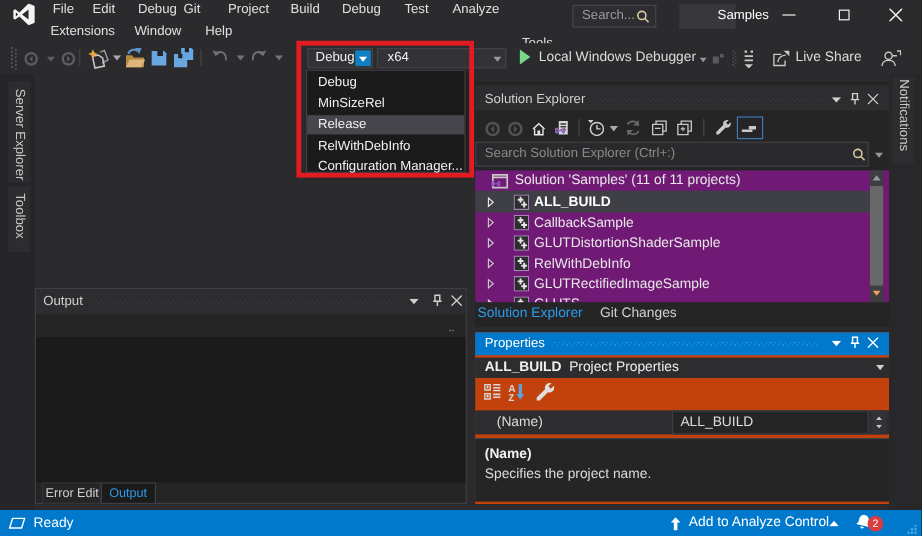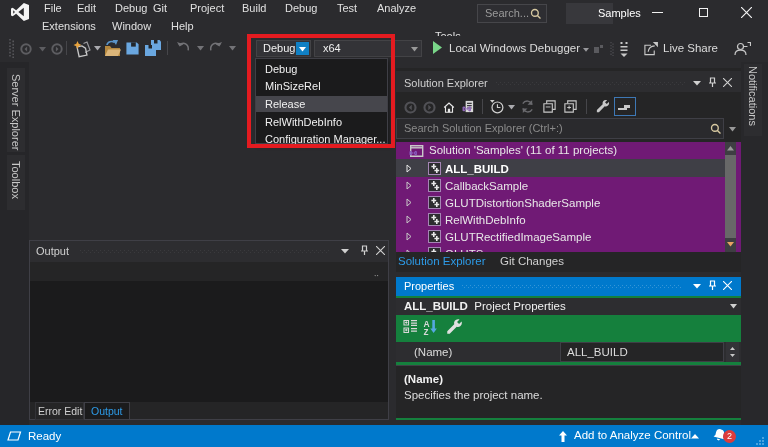--- a/index.html
+++ b/index.html
@@ -348,21 +348,21 @@
         <path fill="#e8a262" d="M0 0h7L3.5 4.5z"></path>
       </svg>
   </div>
 
   <div class="abs" style="left:0;top:184px;width:345px;height:20px;background:#252526;">
     <div class="abs" style="left:2px;top:3px;font-size:11.5px;color:#2d9be8;">Solution Explorer</div>
     <div class="abs" style="left:104px;top:3px;font-size:11.5px;color:#d0d0d0;">Git Changes</div>
   </div>
 </div>
 
-<div class="abs" style="left:396px;top:277px;width:345px;height:143px;background:#15803d;">
+<div class="abs" style="left:396px;top:277px;width:345px;height:143px;background:#c2410c;">
   <div class="abs" style="left:0;top:0;width:345px;height:19px;background:#0079cc;">
       <div class="abs" style="left:66px;top:8px;width:220px;height:3px;background-image:repeating-linear-gradient(90deg,#3595d6 0 1px,transparent 1px 4px),repeating-linear-gradient(90deg,transparent 0 2px,#3595d6 2px 3px,transparent 3px 4px);background-size:100% 1px;background-position:0 0,0 2px;background-repeat:repeat-x,repeat-x;"></div>
     <div class="abs" style="left:8px;top:3px;font-size:11px;color:#ffffff;">Properties</div>
     <svg class="abs" style="left:297px;top:7px;" width="8" height="5" viewBox="0 0 8 5">
         <path fill="#ffffff" d="M0 0h8L4 4.5z"></path>
       </svg>
     <svg class="abs" style="left:312px;top:3px;" width="9" height="12" viewBox="0 0 9 12">
         <path fill="none" stroke="#ffffff" stroke-width="1.2" d="M2.5 1h4v5h-4zM4.5 6v4M1 6h7"></path>
       </svg>
     <svg class="abs" style="left:327px;top:4px;" width="9" height="9" viewBox="0 0 9 9">

